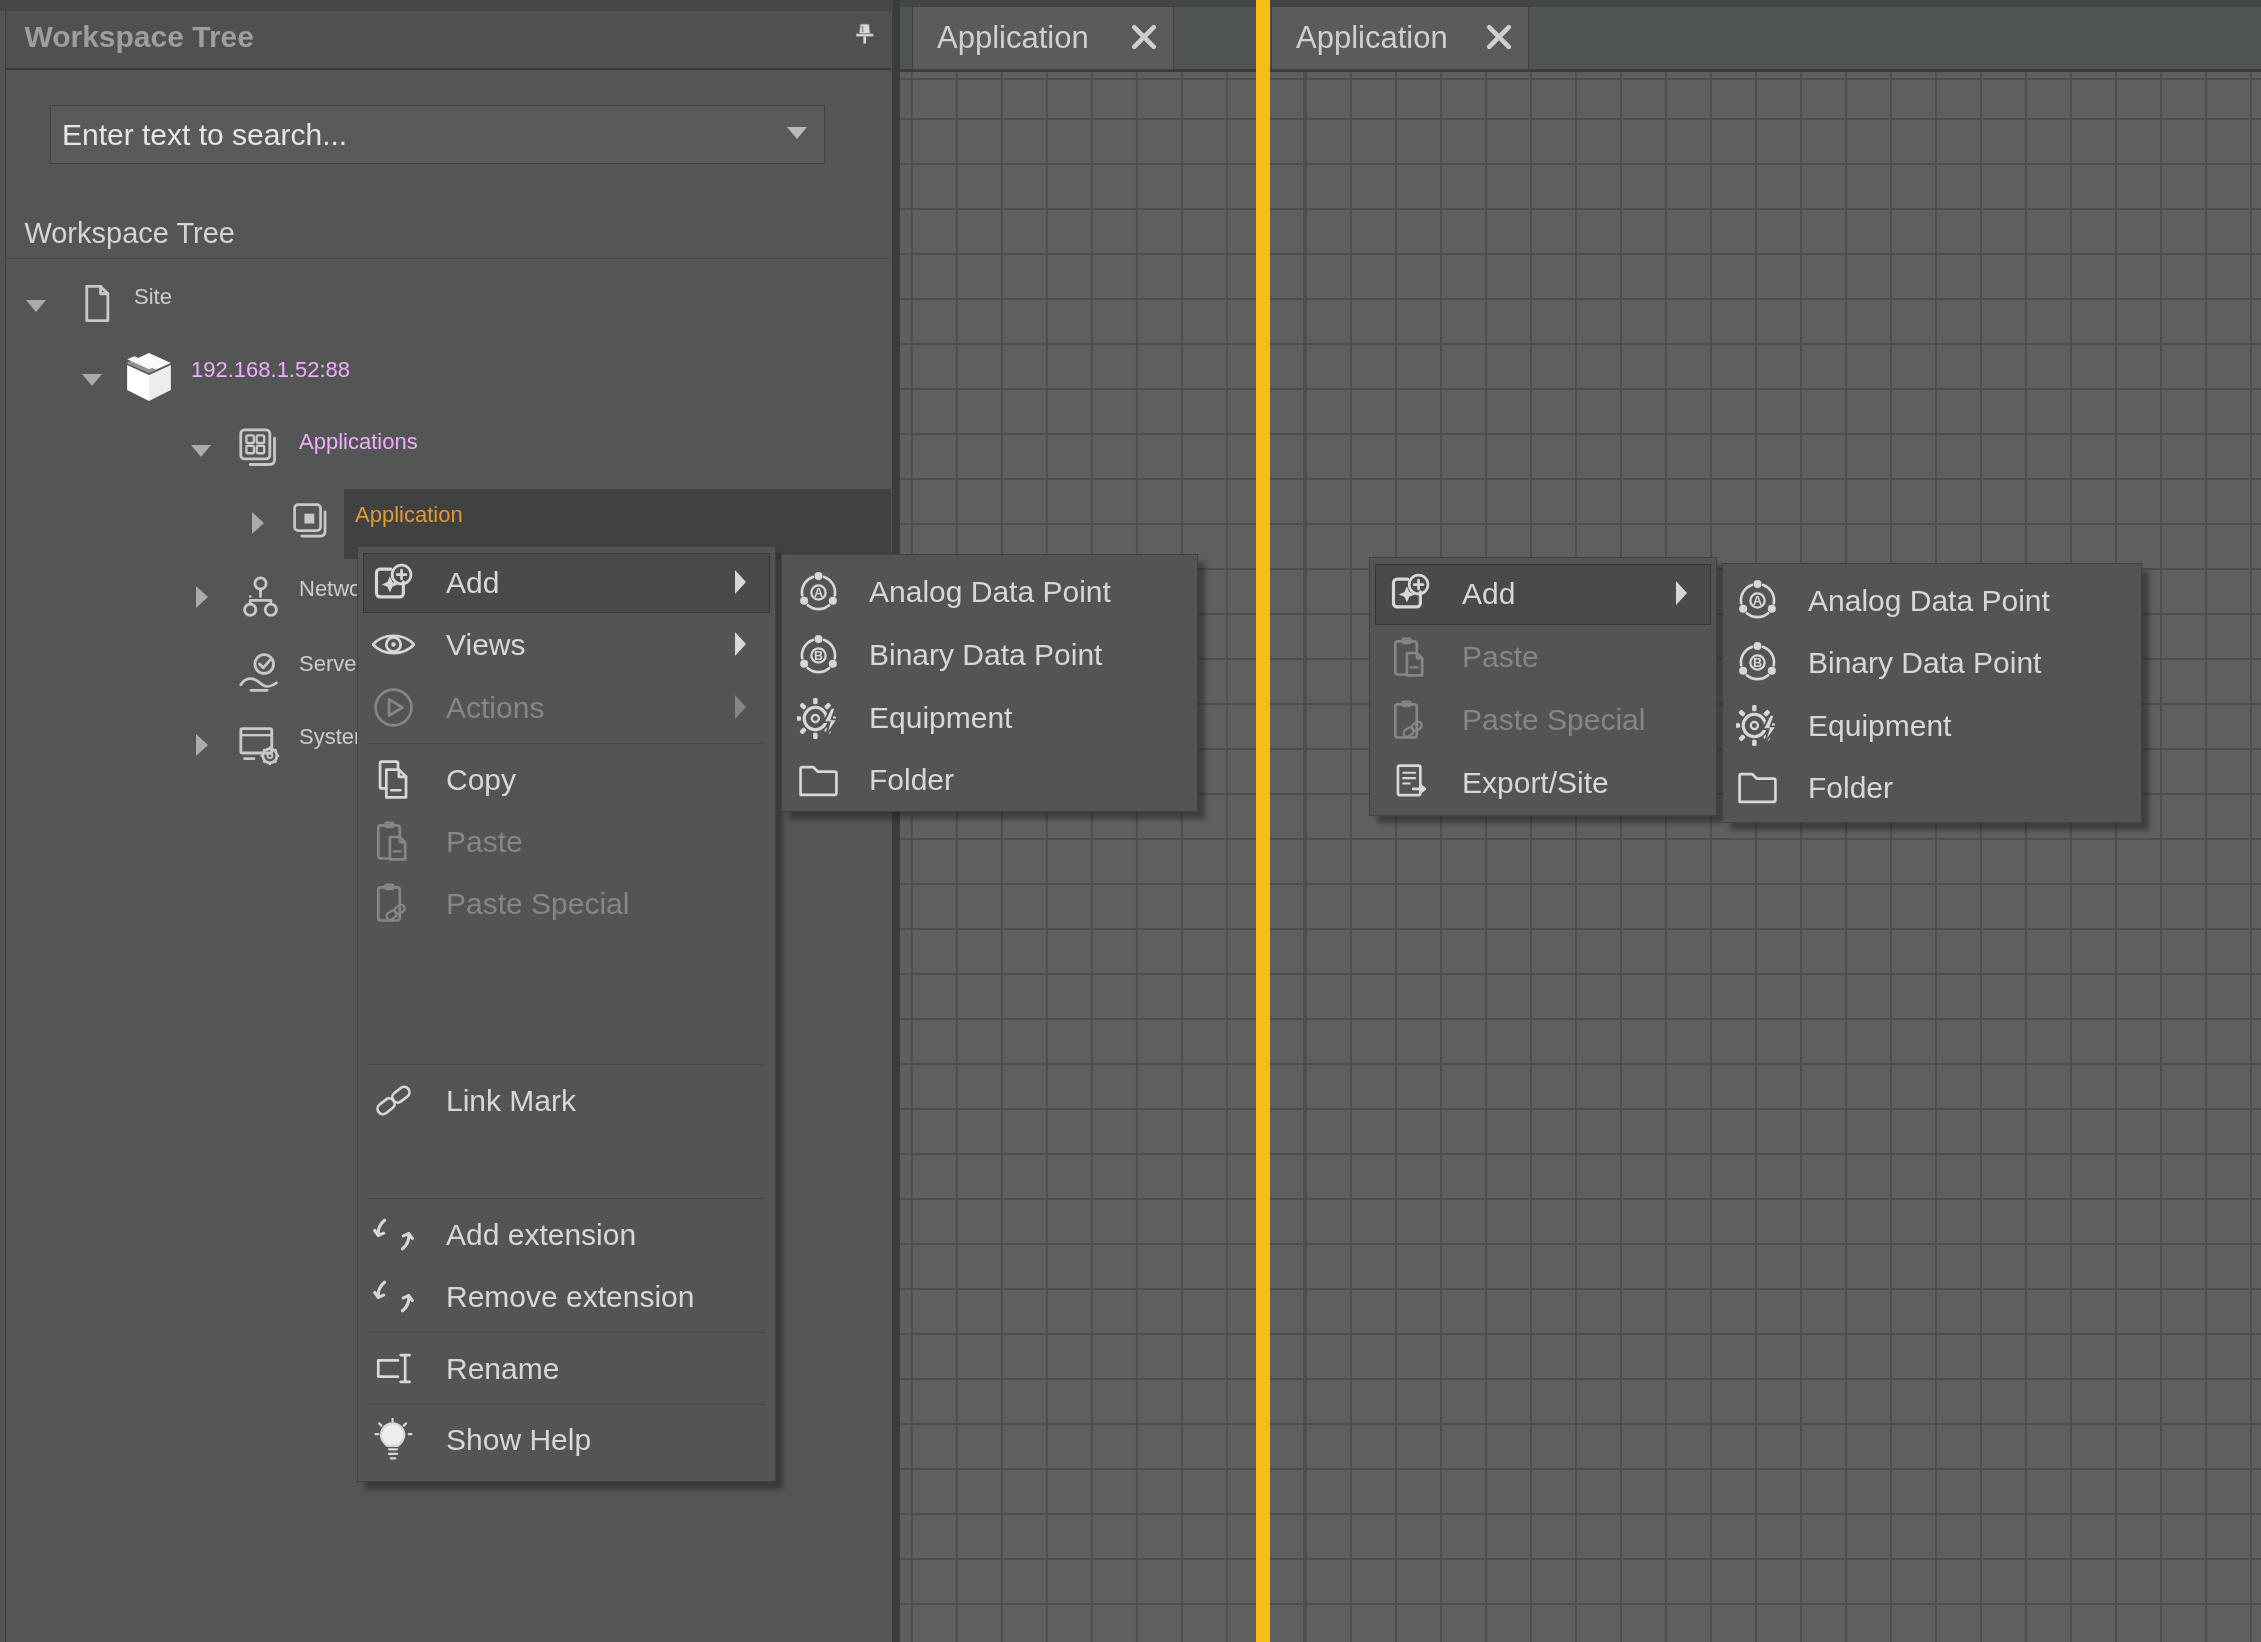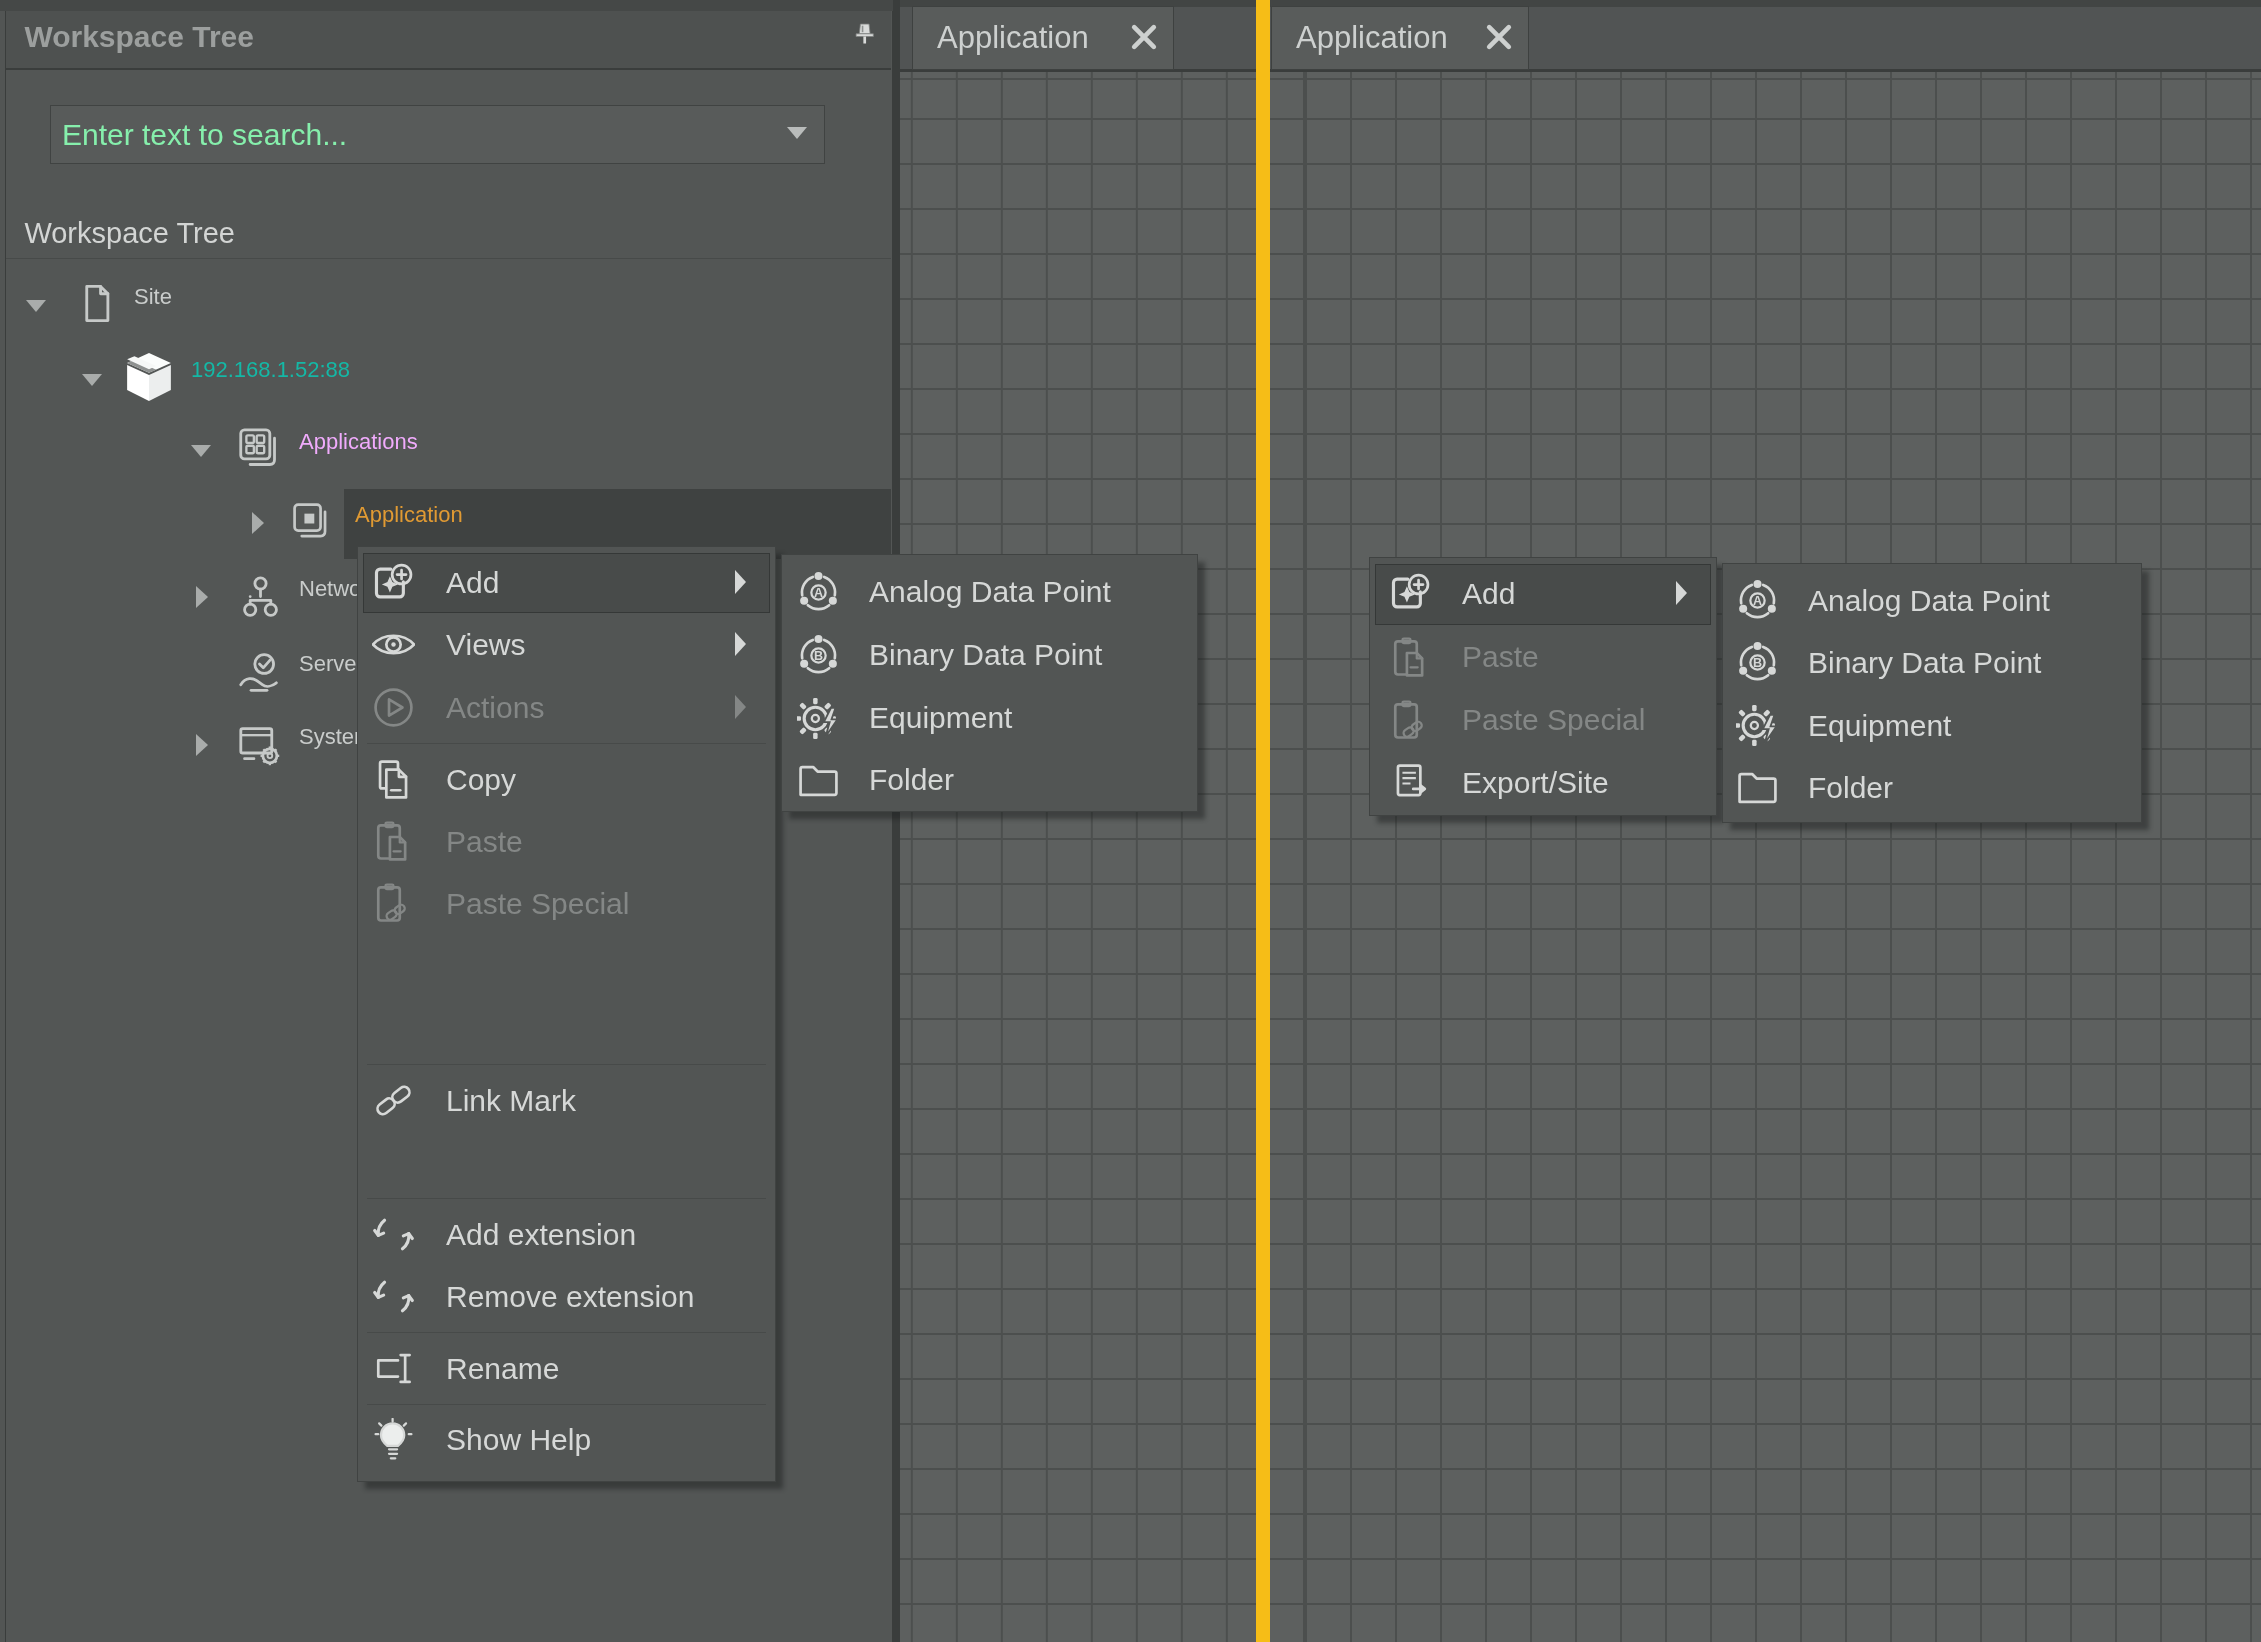--- a/index.html
+++ b/index.html
@@ -18,40 +18,40 @@
 <div class="abs" style="left:4.7px;top:11.2px;width:888px;height:1631px;background:#535655;border-left:1.4px solid #3a3d3c;border-right:1.9px solid #3a3d3c;box-sizing:border-box"></div>
 <div class="abs" style="left:6.1px;top:11.2px;width:885px;height:57px;background:#4e5150;border-bottom:2.3px solid #3a3d3c"></div>
 <div class="abs" style="left:24.4px;top:20px;font-size:30px;font-weight:bold;color:#9c9f9e">Workspace Tree</div>
 <div class="abs" style="left:855px;top:23.4px;width:17px;height:19px"><svg width="21.6" height="21.6" viewBox="0 0 40 40" style="">
       <path d="M10 2 L26 2 L28 20 H8 Z" fill="#d9dbda" stroke="#7e8180" stroke-width="1.5"></path>
       <path d="M14 5 v12" stroke="#8f9291" stroke-width="3"></path>
       <path d="M2 20 H34 V25 H2 Z" fill="#d9dbda" stroke="#7e8180" stroke-width="1.5"></path>
       <path d="M18 25 V38" stroke="#d9dbda" stroke-width="5"></path>
     </svg></div>
 <div class="abs" style="left:50px;top:105px;width:775px;height:59px;background:#585b5a;border:1.4px solid #404342;box-sizing:border-box"></div>
-<div class="abs" style="left:62px;top:118px;font-size:30px;color:#86efac">Enter text to search...</div>
+<div class="abs" style="left:62px;top:118px;font-size:30px;color:#e5e5e5">Enter text to search...</div>
 <div style="position:absolute;left:787px;top:127px;width:0;height:0;border-top:12.2px solid #b9bcbb;border-left:10.3px solid transparent;border-right:10.3px solid transparent"></div>
 <div class="abs" style="left:24.4px;top:217px;font-size:29px;color:#d3d5d4">Workspace Tree</div>
 <div class="abs" style="left:6.1px;top:258px;width:885px;height:1.4px;background:#474a49"></div>
 <div class="abs" style="left:344px;top:489px;width:547px;height:70px;background:#3f4241"></div>
 <div style="position:absolute;left:26px;top:300px;width:0;height:0;border-top:12.2px solid #a9acab;border-left:10.8px solid transparent;border-right:10.8px solid transparent"></div>
 <div class="abs" style="left:77px;top:284px"><svg width="39" height="39" viewBox="0 0 96 96" style="">
       <path d="M24 6 H58 L76 24 V90 H24 Z" fill="none" stroke="#c6c9c8" stroke-width="7" stroke-linecap="round" stroke-linejoin="round"></path>
       <path d="M58 6 V24 H76" fill="none" stroke="#c6c9c8" stroke-width="7" stroke-linecap="round" stroke-linejoin="round"></path>
     </svg></div>
 <div class="tree-t" style="left:134px;top:284px;color:#c9cccb">Site</div>
 <div style="position:absolute;left:82px;top:374px;width:0;height:0;border-top:12.2px solid #a9acab;border-left:10.8px solid transparent;border-right:10.8px solid transparent"></div>
 <div class="abs" style="left:124px;top:352px"><svg width="50" height="50" viewBox="0 0 96 96" style="">
       <polygon points="48,2 90,21 48,40 6,21" fill="#fbfdfc"></polygon>
       <polygon points="6,25 48,44 48,94 6,73" fill="#ffffff"></polygon>
       <polygon points="90,25 48,44 48,94 90,73" fill="#eceeee"></polygon>
       <polygon points="6,21 20,15 62,34 48,40" fill="#8e9190"></polygon>
       <polygon points="6,14 20,8 62,27 48,33" fill="#f6f8f7"></polygon>
     </svg></div>
-<div class="tree-t" style="left:191px;top:357px;color:#14b8a6">192.168.1.52:88</div>
+<div class="tree-t" style="left:191px;top:357px;color:#f0abfc">192.168.1.52:88</div>
 <div style="position:absolute;left:191px;top:445px;width:0;height:0;border-top:12.2px solid #a9acab;border-left:10.8px solid transparent;border-right:10.8px solid transparent"></div>
 <div class="abs" style="left:237px;top:427px"><svg width="45" height="45" viewBox="0 0 96 96" style="">
       <rect x="8" y="6" width="62" height="62" rx="8" fill="none" stroke="#c6c9c8" stroke-width="6" stroke-linecap="round" stroke-linejoin="round"></rect>
       <rect x="20" y="18" width="16" height="16" rx="3" fill="none" stroke="#c6c9c8" stroke-width="5" stroke-linecap="round" stroke-linejoin="round"></rect>
       <rect x="42" y="18" width="16" height="16" rx="3" fill="none" stroke="#c6c9c8" stroke-width="5" stroke-linecap="round" stroke-linejoin="round"></rect>
       <rect x="20" y="40" width="16" height="16" rx="3" fill="none" stroke="#c6c9c8" stroke-width="5" stroke-linecap="round" stroke-linejoin="round"></rect>
       <rect x="42" y="40" width="16" height="16" rx="3" fill="none" stroke="#c6c9c8" stroke-width="5" stroke-linecap="round" stroke-linejoin="round"></rect>
       <path d="M80 24 V70 Q80 80 70 80 H28" fill="none" stroke="#c6c9c8" stroke-width="6" stroke-linecap="round" stroke-linejoin="round"></path>
     </svg></div>
 <div class="tree-t" style="left:299px;top:429px;color:#f0abfc">Applications</div>

